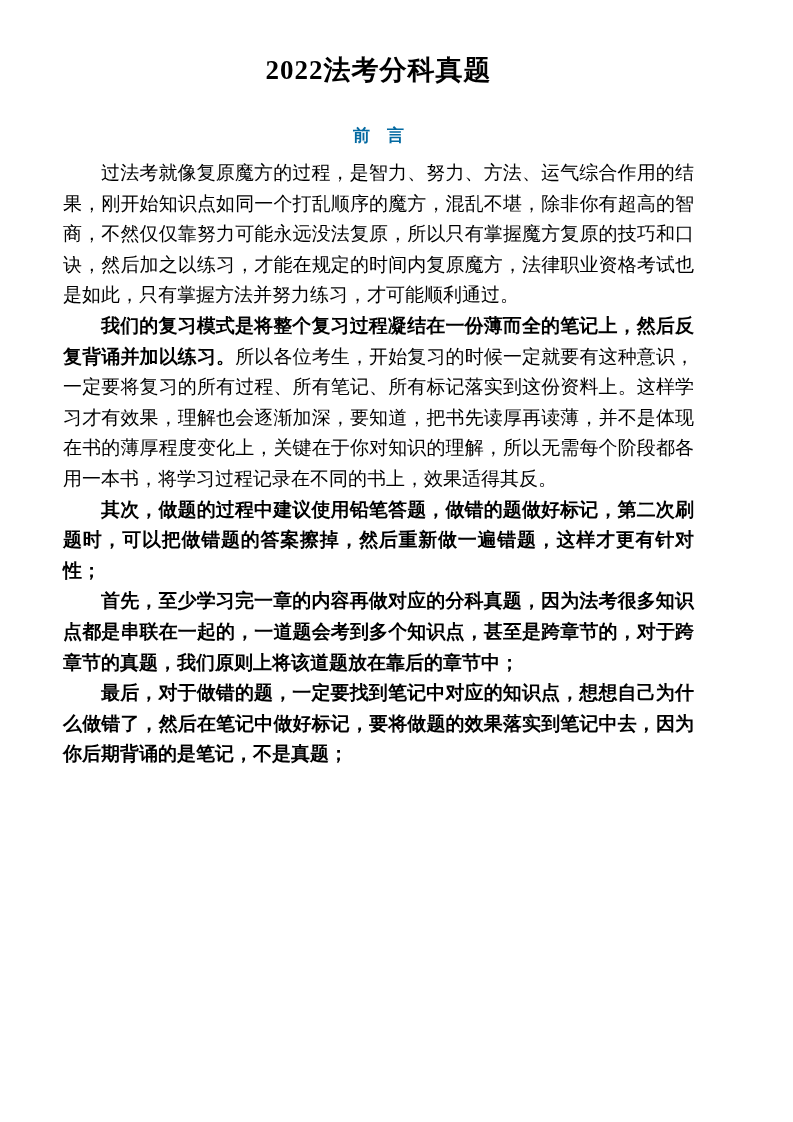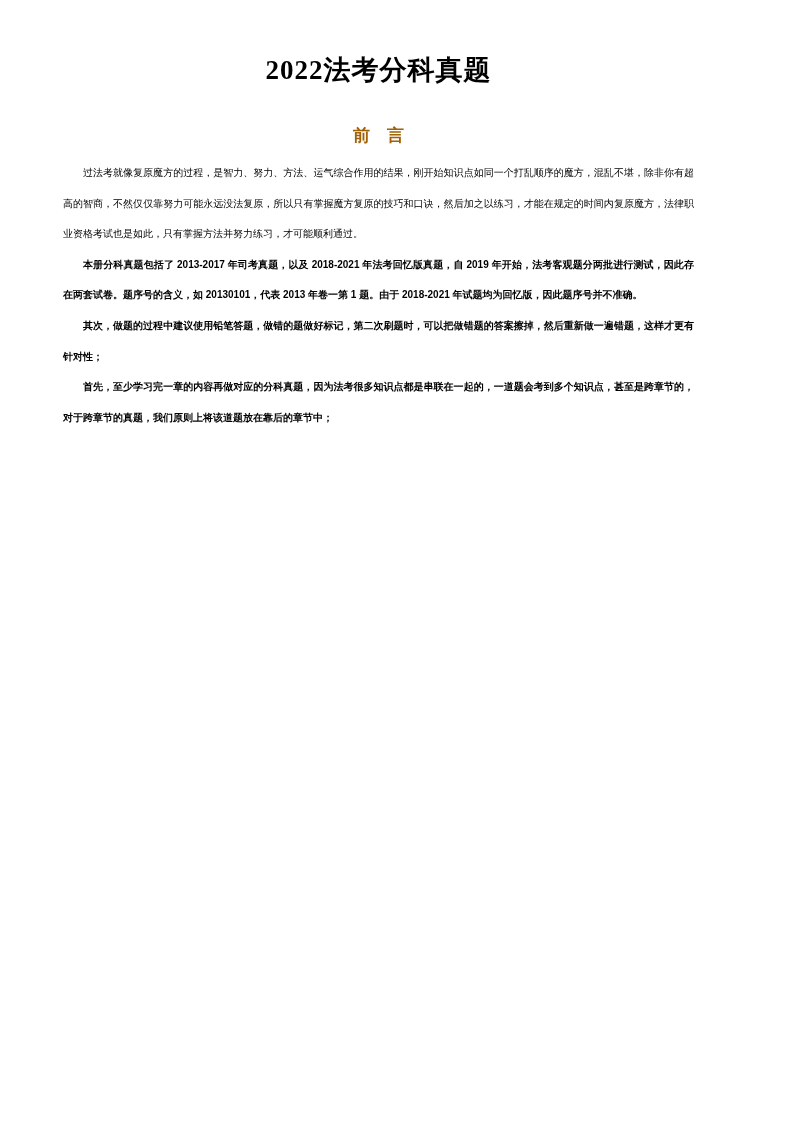--- a/index.html
+++ b/index.html
@@ -28,32 +28,32 @@
     letter-spacing: 1px;
     color: #000000;
     font-family: "Liberation Serif", "DejaVu Serif", serif;
   }
   .section-heading {
     margin: 36px 0 0 0;
     padding: 0;
     text-align: center;
     font-size: 17px;
     font-weight: 700;
-    color: #a16207;
+    color: #0369a1;
     font-family: "Liberation Sans", "DejaVu Sans", sans-serif;
   }
   .body-text {
     margin-top: 11px;
   }
   .para {
     margin: 0;
     padding: 0;
     text-indent: 2em;
     text-align: justify;
-    font-size: 10px;
+    font-size: 19px;
     line-height: 30.6px;
     color: #000000;
     word-break: break-all;
   }
   .seg {
     font-weight: 400;
     font-family: "Liberation Serif", "DejaVu Serif", serif;
   }
   .seg.bold {
     font-weight: 700;
@@ -61,17 +61,18 @@
   }
 </style>
 </head>
 <body>
 
 <div class="page">
   <h1 class="doc-title">2022法考分科真题</h1>
   <h2 class="section-heading">前　言</h2>
   <div class="body-text">
       <p class="para"><span class="seg">过法考就像复原魔方的过程，是智力、努力、方法、运气综合作用的结果，刚开始知识点如同一个打乱顺序的魔方，混乱不堪，除非你有超高的智商，不然仅仅靠努力可能永远没法复原，所以只有掌握魔方复原的技巧和口诀，然后加之以练习，才能在规定的时间内复原魔方，法律职业资格考试也是如此，只有掌握方法并努力练习，才可能顺利通过。</span></p>
-      <p class="para"><span class="seg bold">本册分科真题包括了 2013-2017 年司考真题，以及 2018-2021 年法考回忆版真题，自 2019 年开始，法考客观题分两批进行测试，因此存在两套试卷。题序号的含义，如 20130101，代表 2013 年卷一第 1 题。由于 2018-2021 年试题均为回忆版，因此题序号并不准确。</span></p>
+      <p class="para"><span class="seg bold">我们的复习模式是将整个复习过程凝结在一份薄而全的笔记上，然后反复背诵并加以练习。</span><span class="seg">所以各位考生，开始复习的时候一定就要有这种意识，一定要将复习的所有过程、所有笔记、所有标记落实到这份资料上。这样学习才有效果，理解也会逐渐加深，要知道，把书先读厚再读薄，并不是体现在书的薄厚程度变化上，关键在于你对知识的理解，所以无需每个阶段都各用一本书，将学习过程记录在不同的书上，效果适得其反。</span></p>
       <p class="para"><span class="seg bold">其次，做题的过程中建议使用铅笔答题，做错的题做好标记，第二次刷题时，可以把做错题的答案擦掉，然后重新做一遍错题，这样才更有针对性；</span></p>
       <p class="para"><span class="seg bold">首先，至少学习完一章的内容再做对应的分科真题，因为法考很多知识点都是串联在一起的，一道题会考到多个知识点，甚至是跨章节的，对于跨章节的真题，我们原则上将该道题放在靠后的章节中；</span></p>
+      <p class="para"><span class="seg bold">最后，对于做错的题，一定要找到笔记中对应的知识点，想想自己为什么做错了，然后在笔记中做好标记，要将做题的效果落实到笔记中去，因为你后期背诵的是笔记，不是真题；</span></p>
     </div>
 </div>
 
 </body></html>

